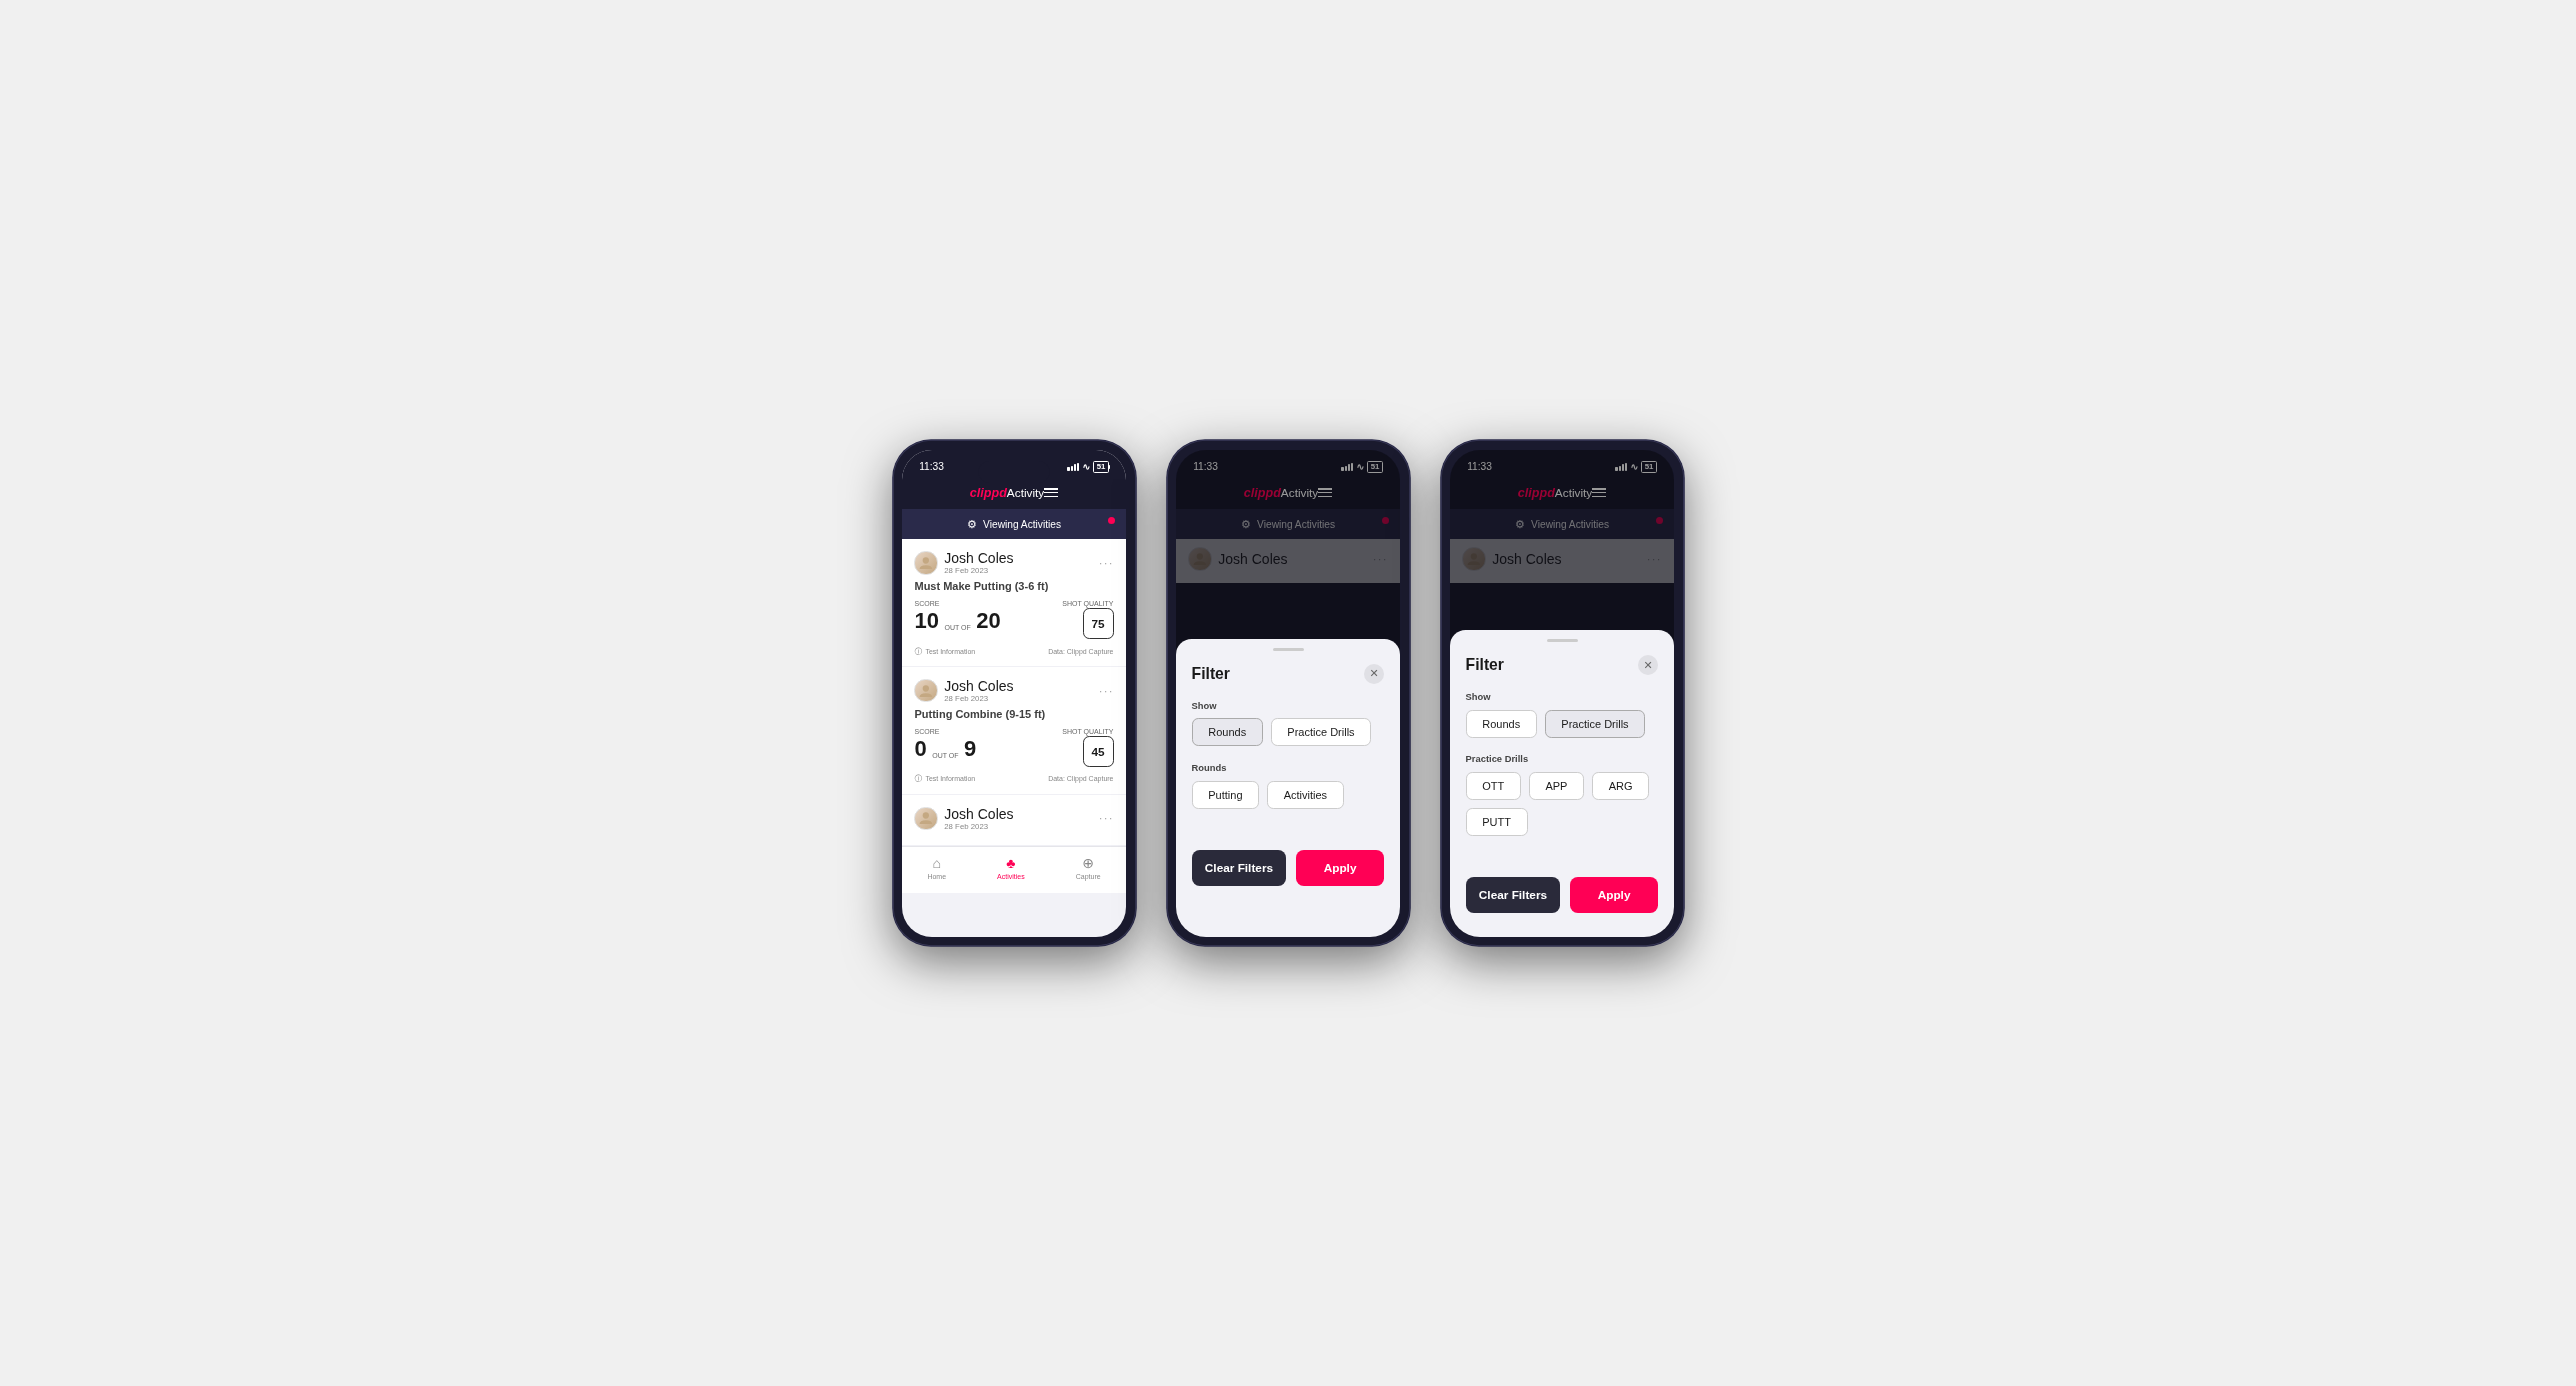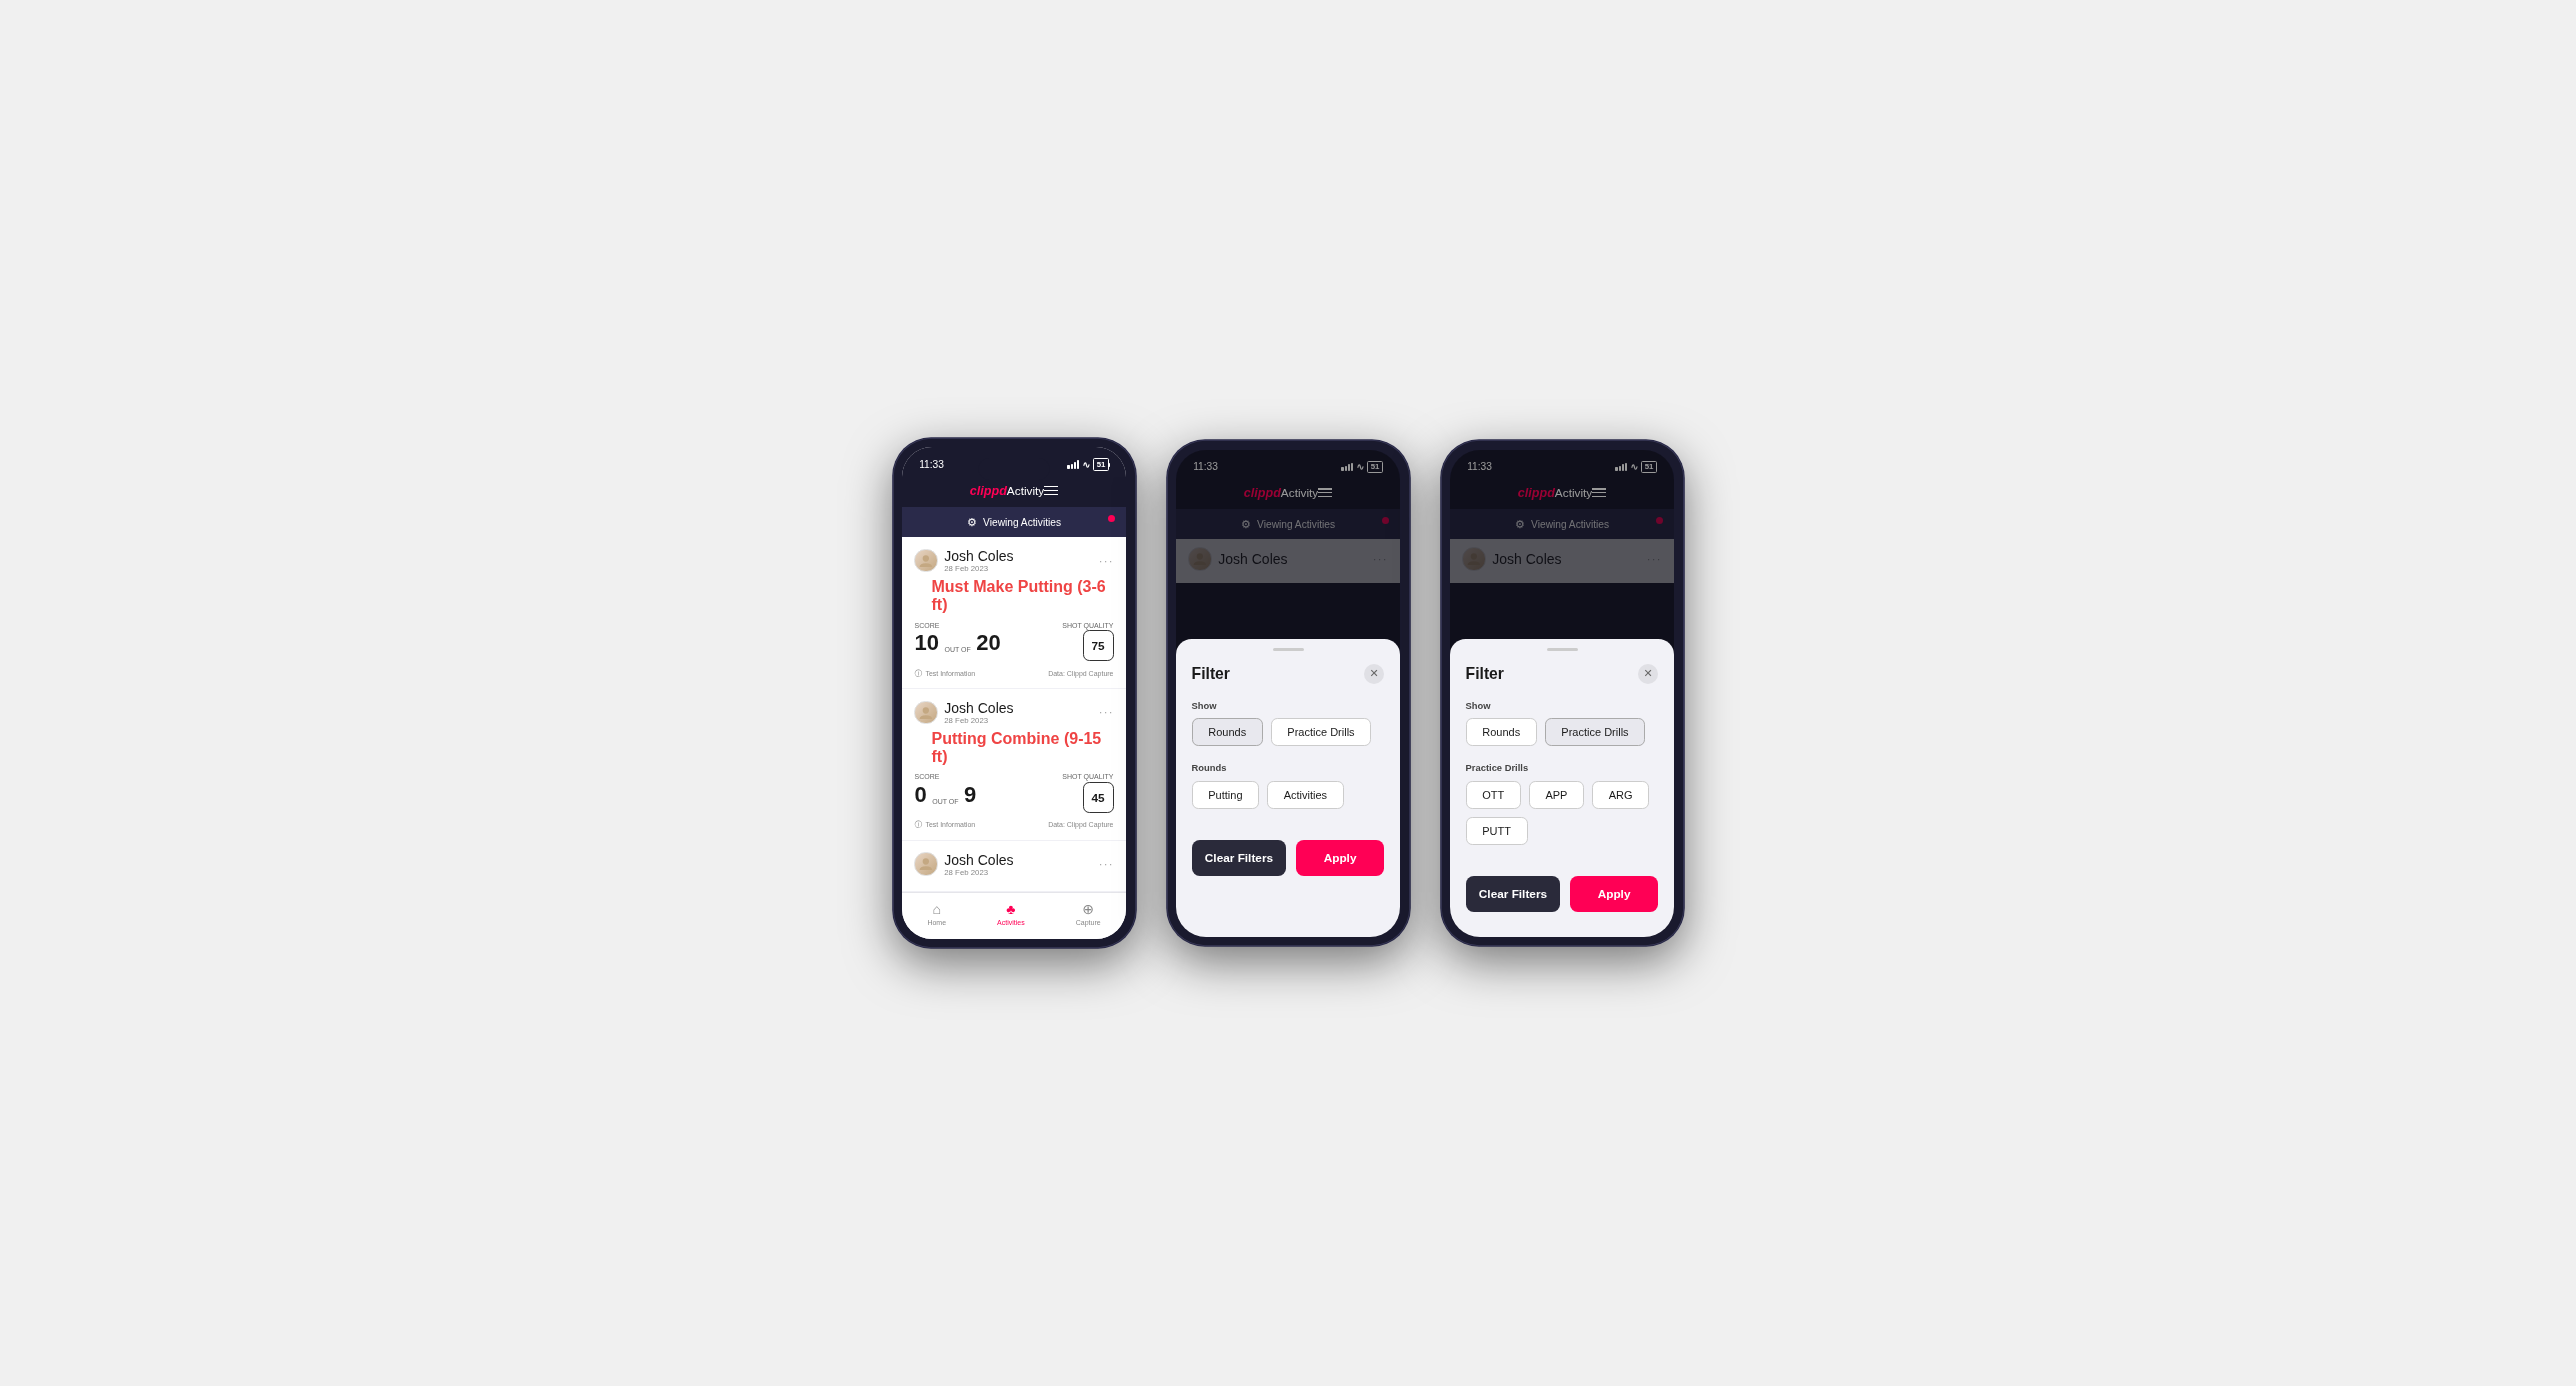--- a/index.html
+++ b/index.html
@@ -192,25 +192,24 @@
       color: #888;
     }
 
     .dots-menu {
       color: #aaa;
       font-size: 12.6px;
       letter-spacing: 0.8px;
     }
 
     .card-title {
-      font-size: 16px;
+      font-size: 11px;
       font-weight: 700;
-      color: #ef4444;
+      color: #404040;
       margin-bottom: 7.8px;
-      margin-left: 17px;
     }
 
     .stats-row {
       display: flex;
       align-items: baseline;
       gap: 0;
       margin-bottom: 6.3px;
     }
 
     .stat-group {
@@ -394,21 +393,21 @@
     }
 
     .filter-pill.active {
       background: #e8e8ee;
       border-color: #aaa;
     }
 
     .modal-footer {
       display: flex;
       gap: 9.4px;
-      margin-top: 31px;
+      margin-top: 41px;
     }
 
     .btn-clear {
       flex: 1;
       padding: 11px;
       background: #2a2a3a;
       color: white;
       border: none;
       border-radius: 7.8px;
       font-size: 11.8px;

